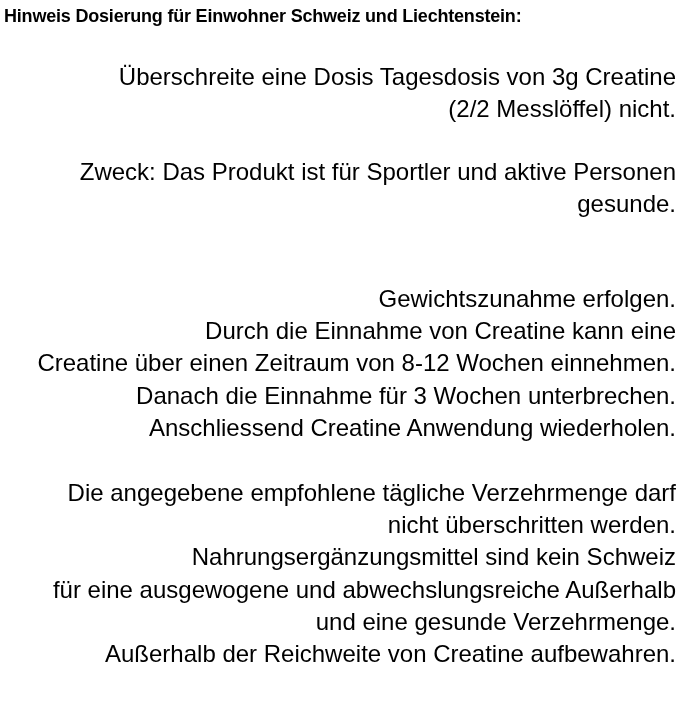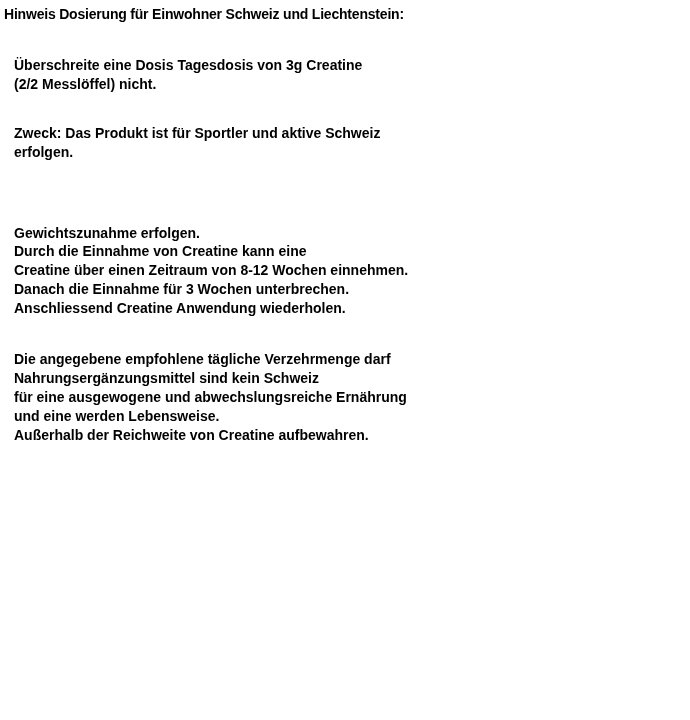--- a/index.html
+++ b/index.html
@@ -15,33 +15,32 @@
     overflow: hidden;
   }
   .page {
     width: 690px;
     height: 720px;
     position: relative;
     box-sizing: border-box;
     padding: 0;
   }
   .heading {
-    font-size: 14px;
+    font-size: 18px;
     font-weight: bold;
     text-align: left;
     margin: 6px 16px 0 4px;
     letter-spacing: -0.2px;
     white-space: nowrap;
   }
   .block {
-    text-align: left;
-    font-size: 14px;
+    text-align: right;
+    font-size: 24px;
     line-height: 1.35;
     padding: 0 14px;
-    font-weight: bold;
   }
   .line {
     display: block;
     white-space: nowrap;
   }
   .gap-1 { height: 34px; }
   .gap-2 { height: 30px; }
   .gap-3 { height: 62px; }
   .gap-4 { height: 32px; }
 </style>
@@ -55,37 +54,38 @@
   <div class="gap-1"></div>
 
   <div class="block">
     <span class="line">Überschreite eine Dosis Tagesdosis von 3g Creatine</span>
     <span class="line">(2/2 Messlöffel) nicht.</span>
   </div>
 
   <div class="gap-2"></div>
 
   <div class="block">
-    <span class="line">Zweck: Das Produkt ist für Sportler und aktive Schweiz</span>
-    <span class="line">erfolgen.</span>
+    <span class="line">Zweck: Das Produkt ist für Sportler und aktive Personen</span>
+    <span class="line">gesunde.</span>
   </div>
 
   <div class="gap-3"></div>
 
   <div class="block">
     <span class="line">Gewichtszunahme erfolgen.</span>
     <span class="line">Durch die Einnahme von Creatine kann eine</span>
     <span class="line">Creatine über einen Zeitraum von 8-12 Wochen einnehmen.</span>
     <span class="line">Danach die Einnahme für 3 Wochen unterbrechen.</span>
     <span class="line">Anschliessend Creatine Anwendung wiederholen.</span>
   </div>
 
   <div class="gap-4"></div>
 
   <div class="block">
     <span class="line">Die angegebene empfohlene tägliche Verzehrmenge darf</span>
+    <span class="line">nicht überschritten werden.</span>
     <span class="line">Nahrungsergänzungsmittel sind kein Schweiz</span>
-    <span class="line">für eine ausgewogene und abwechslungsreiche Ernährung</span>
-    <span class="line">und eine werden Lebensweise.</span>
+    <span class="line">für eine ausgewogene und abwechslungsreiche Außerhalb</span>
+    <span class="line">und eine gesunde Verzehrmenge.</span>
     <span class="line">Außerhalb der Reichweite von Creatine aufbewahren.</span>
   </div>
 
 </div>
 
 </body></html>

